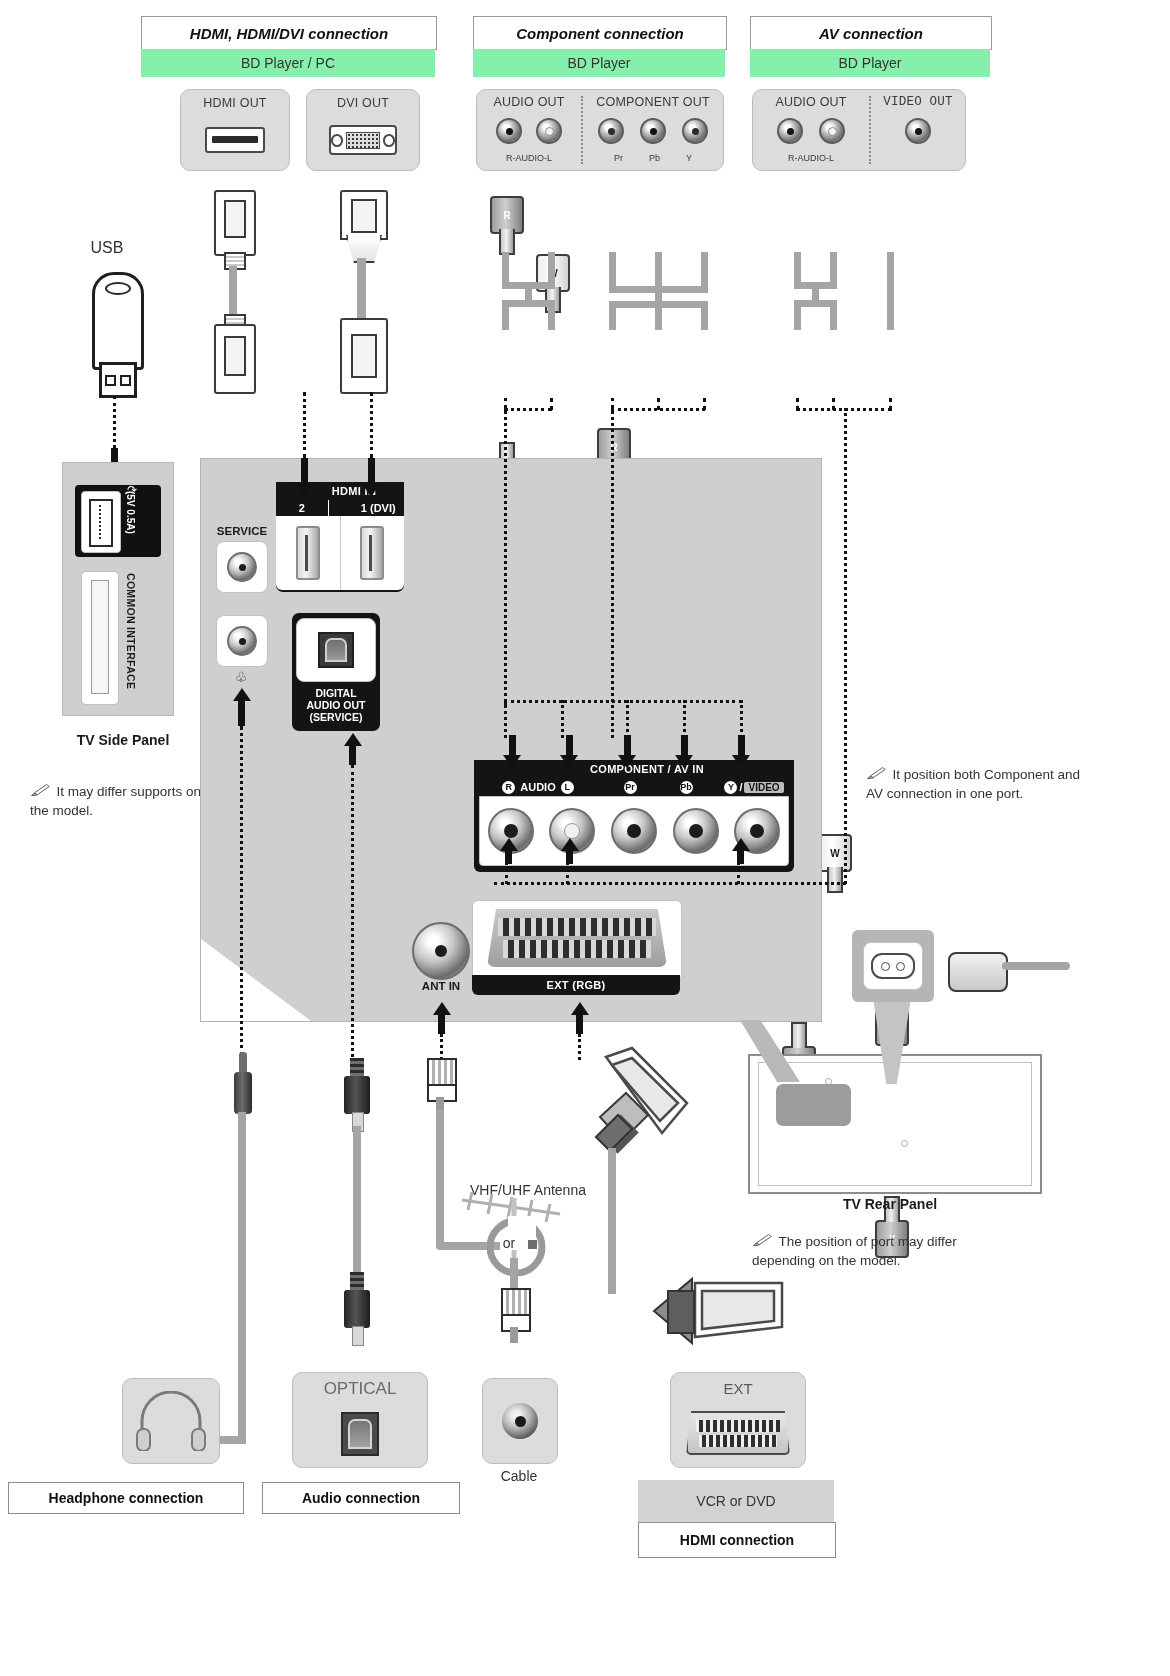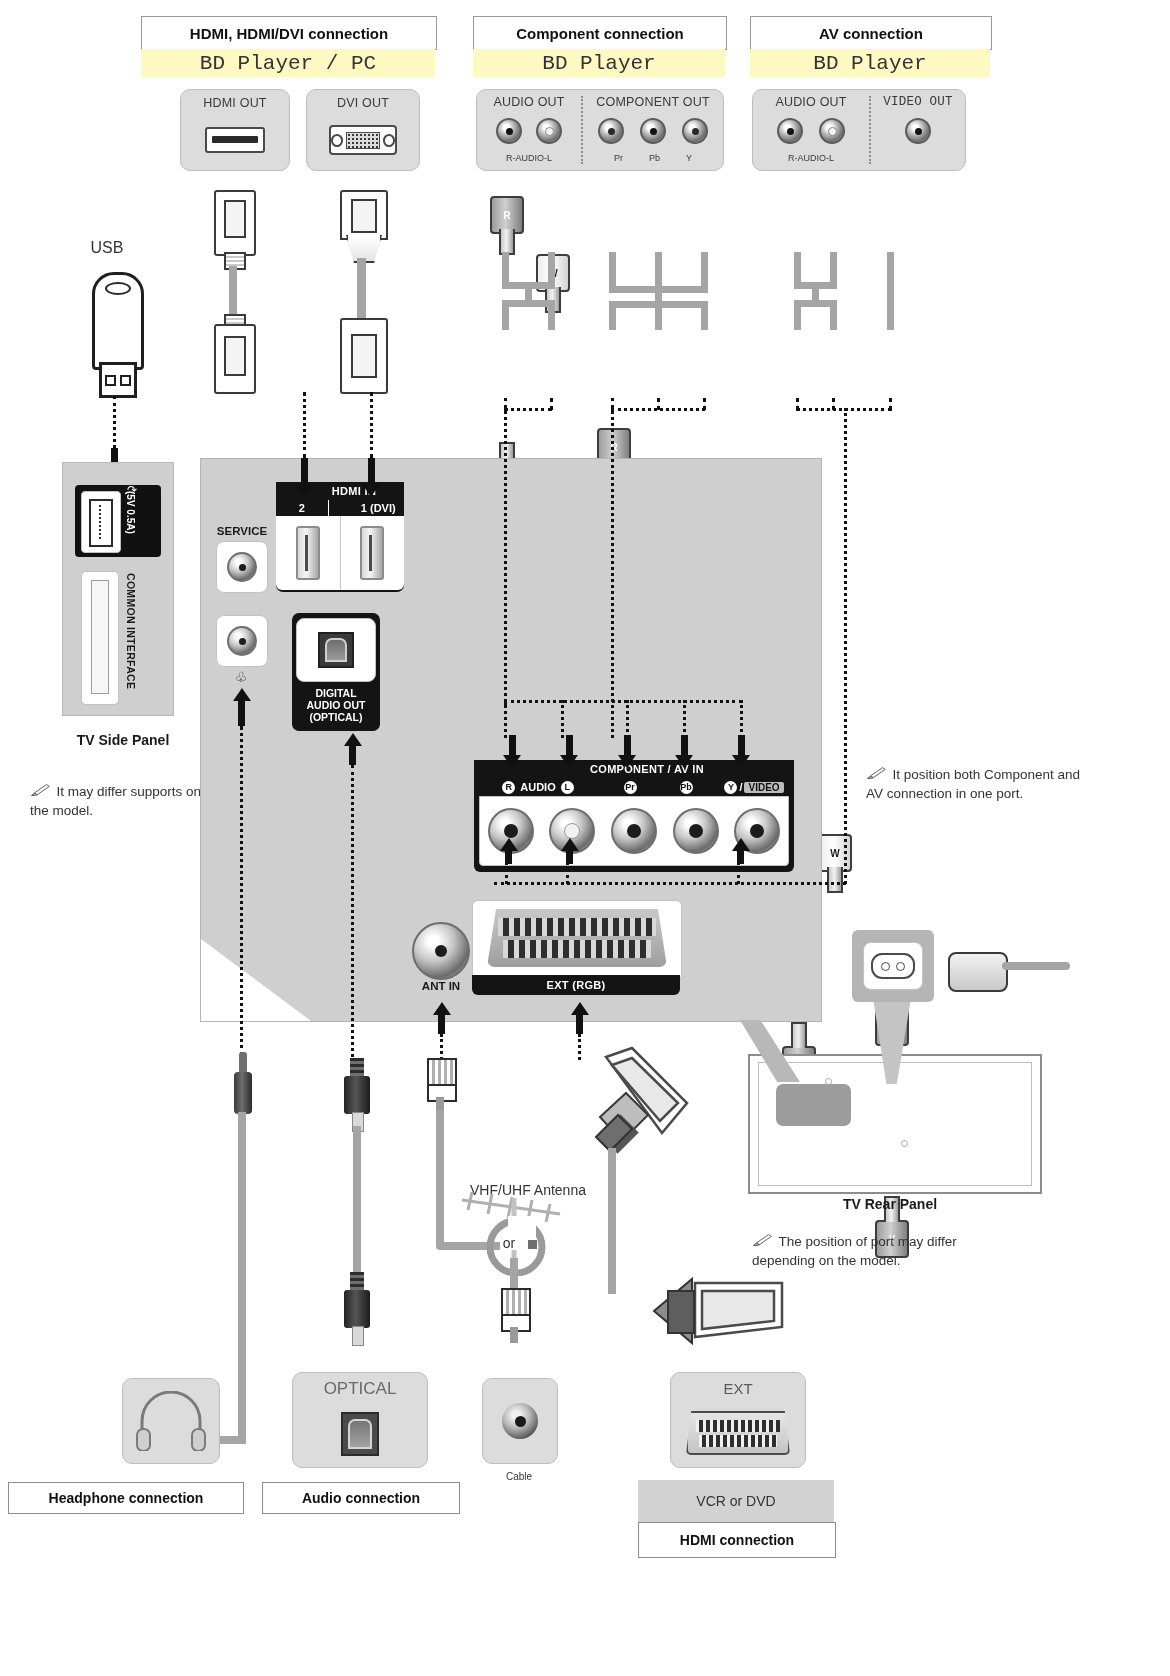--- a/index.html
+++ b/index.html
@@ -1,22 +1,22 @@
 <!DOCTYPE html>
 <html><head>
 <meta charset="utf-8">
 <style>
   html,body{margin:0;padding:0;background:#fff;}
   body{width:1170px;height:1676px;position:relative;font-family:"Liberation Sans",sans-serif;color:#1a1a1a;}
   .abs{position:absolute;}
   .ctr{display:flex;align-items:center;justify-content:center;text-align:center;}
 
   
-  .hdr-title{border:1px solid #9a9a9a;background:#fff;font-size:15px;font-weight:bold;color:#111;}
-  .hdr-sub{background:#fef9c3;font-size:21px;color:#333;font-family:Liberation Mono, monospace;}
+  .hdr-title{border:1px solid #9a9a9a;background:#fff;font-size:15px;font-weight:bold;color:#111;font-style:italic;}
+  .hdr-sub{background:#86efac;font-size:14px;color:#333;}
 
   
   .dev-box{background:#dcdcdc;border:1px solid #bdbdbd;border-radius:10px;}
   .dev-lbl{font-size:12.5px;color:#3a3a3a;letter-spacing:.2px;}
   .dev-lbl-sm{font-size:9px;color:#3a3a3a;}
   .vdivider{border-left:2px dotted #8a8a8a;}
 
   
   .hdmi-glyph{width:56px;height:22px;border:2px solid #4a4a4a;border-radius:3px;background:#fff;position:relative;}
   .hdmi-glyph:after{content:"";position:absolute;left:5px;right:5px;top:7px;height:7px;background:#2b2b2b;border-radius:1px;}
@@ -412,21 +412,21 @@
 
 <div class="abs" style="left:292px;top:613px;width:88px;height:118px;background:#141414;border-radius:7px;">
   <div class="panel-white ctr" style="margin:5px auto 0;width:78px;height:62px;">
     <span style="width:32px;height:32px;background:#3a3a3a;border:2px solid #1f1f1f;display:flex;align-items:center;justify-content:center;">
       <i style="width:18px;height:20px;border:2px solid #cfcfcf;border-radius:7px 7px 0 0;background:linear-gradient(#6e6e6e,#9a9a9a);display:block;"></i>
     </span>
   </div>
   <div class="ctr" style="height:48px;flex-direction:column;color:#fff;font-size:10.5px;font-weight:bold;line-height:1.12;">
     <span>DIGITAL</span>
     <span>AUDIO OUT</span>
-    <span>(OPTICAL)</span>
+    <span>(SERVICE)</span>
   </div>
 </div>
 
 <div class="abs arw arw-u" style="left:233px;top:688px;"></div>
 <div class="abs arw-stem" style="left:238px;top:700px;height:26px;"></div>
 <div class="abs dots-v" style="left:240px;top:726px;height:330px;"></div>
 <div class="abs arw arw-u" style="left:344px;top:733px;"></div>
 <div class="abs arw-stem" style="left:349px;top:745px;height:20px;"></div>
 <div class="abs dots-v" style="left:351px;top:765px;height:292px;"></div>
 
@@ -676,21 +676,21 @@
       <i style="width:20px;height:26px;border:2px solid #d5d5d5;border-radius:7px 7px 0 0;background:linear-gradient(#757575,#a3a3a3);display:block;"></i>
     </span>
   </div>
 </div>
 
 <div class="abs dev-box ctr" style="left:482px;top:1378px;width:74px;height:84px;">
   <span style="width:36px;height:36px;border-radius:50%;background:radial-gradient(circle at 40% 34%,#f2f2f2 0 12%,#b4b4b4 42%,#4e4e4e 78%,#dcdcdc 100%);display:flex;align-items:center;justify-content:center;">
     <i style="width:11px;height:11px;border-radius:50%;background:#1a1a1a;display:block;"></i>
   </span>
 </div>
-<div class="abs ctr" style="left:478px;top:1466px;width:82px;height:20px;font-size:10px;color:#333;">
+<div class="abs ctr" style="left:478px;top:1466px;width:82px;height:20px;font-size:14px;color:#333;">
   <span>Cable</span>
 </div>
 
 <div class="abs dev-box" style="left:670px;top:1372px;width:134px;height:94px;">
   <div class="ctr" style="height:30px;font-size:15px;color:#5a5a5a;">
     <span>EXT</span>
   </div>
   <div class="ctr" style="height:60px;">
     <span style="width:100px;height:40px;background:linear-gradient(#e6e6e6,#c4c4c4);border:2px solid #4a4a4a;border-radius:5px;clip-path:polygon(5% 0,95% 0,100% 100%,0 100%);display:flex;flex-direction:column;align-items:center;justify-content:center;gap:3px;">
       <i style="width:84px;height:12px;background:#2e2e2e;background-image:repeating-linear-gradient(90deg,#f0f0f0 0 3px,#2e2e2e 3px 7px);display:block;"></i>

